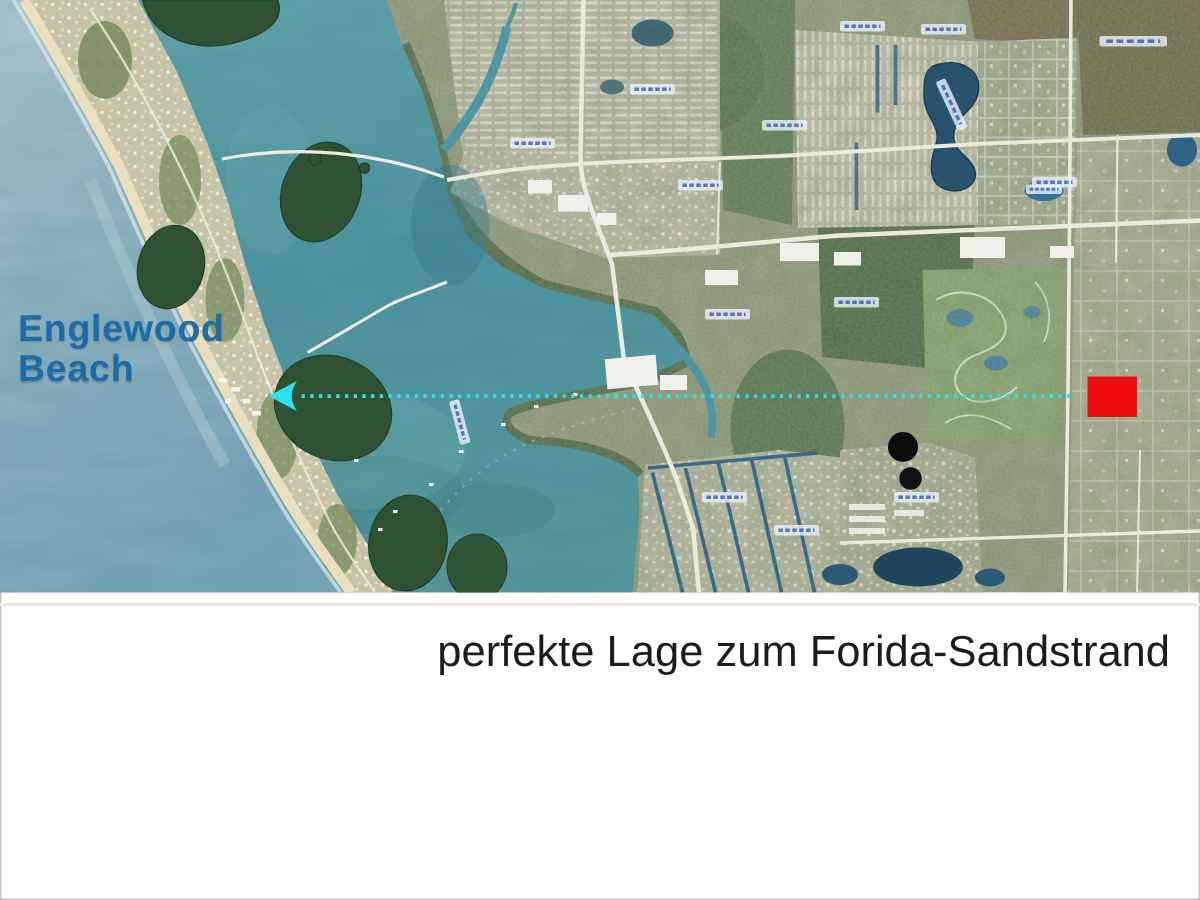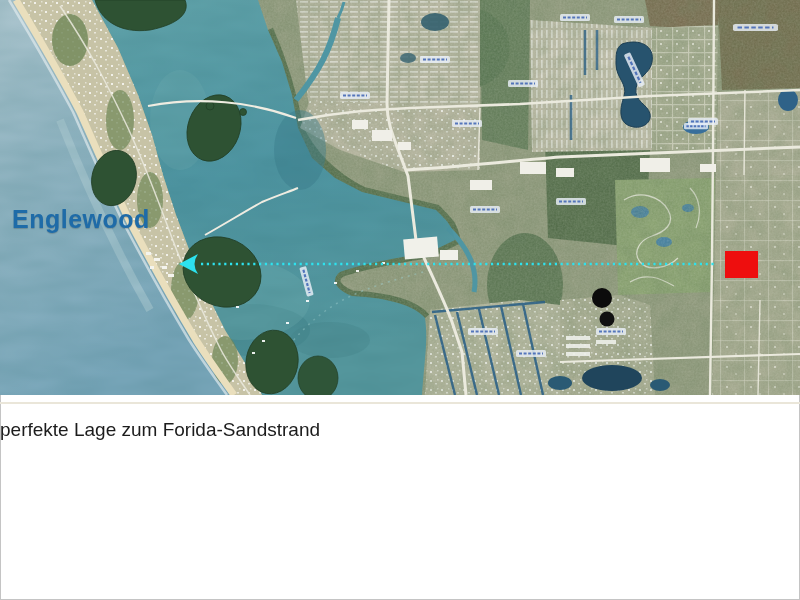--- a/index.html
+++ b/index.html
@@ -16,22 +16,22 @@
     color:#1e6ba8;font-weight:bold;font-size:25px;line-height:27px;letter-spacing:.5px;
     text-shadow:0 1px 1px rgba(0,0,0,.18);white-space:nowrap;
   }
   .lbl-distance{
     position:absolute;left:204px;top:225px;
     color:#2de2ee;font-weight:bold;font-style:italic;font-size:17px;
     text-shadow:0 1px 2px rgba(0,40,60,.45);white-space:nowrap;
   }
   .divider{position:absolute;left:0;top:402px;width:800px;height:2px;background:#eae6d9;}
   .caption{
-    position:absolute;left:0;top:419px;width:780px;text-align:left;
-    font-size:19px;color:#1c1c1c;
+    position:absolute;left:0;top:419px;width:780px;text-align:right;
+    font-size:29px;color:#1c1c1c;
   }
 </style>
 </head>
 <body>
 
 <div class="slide">
 
   <div class="map-wrap">
     <svg class="map" width="800" height="395" viewBox="0 0 800 395">
       <defs>
@@ -267,19 +267,20 @@
     </svg>
 
     <svg class="overlay-svg" width="800" height="395" viewBox="0 0 800 395">
       <line x1="201" y1="264" x2="717" y2="264" stroke-width="2.5" stroke-dasharray="2.2 3.6" stroke="#2de2ee"></line>
       <path d="M179,264 L198,254 Q191,264 198,274 Z" fill="#2de2ee"></path>
       <rect x="725" y="251" width="33" height="27" fill="#ee0e0e"></rect>
     </svg>
 
     <div class="lbl-englewood">
       <div>Englewood</div>
+      <div>Beach</div>
     </div>
   </div>
 
   <div class="divider"></div>
   <div class="caption">perfekte Lage zum Forida-Sandstrand</div>
 
 </div>
 
 </body></html>

